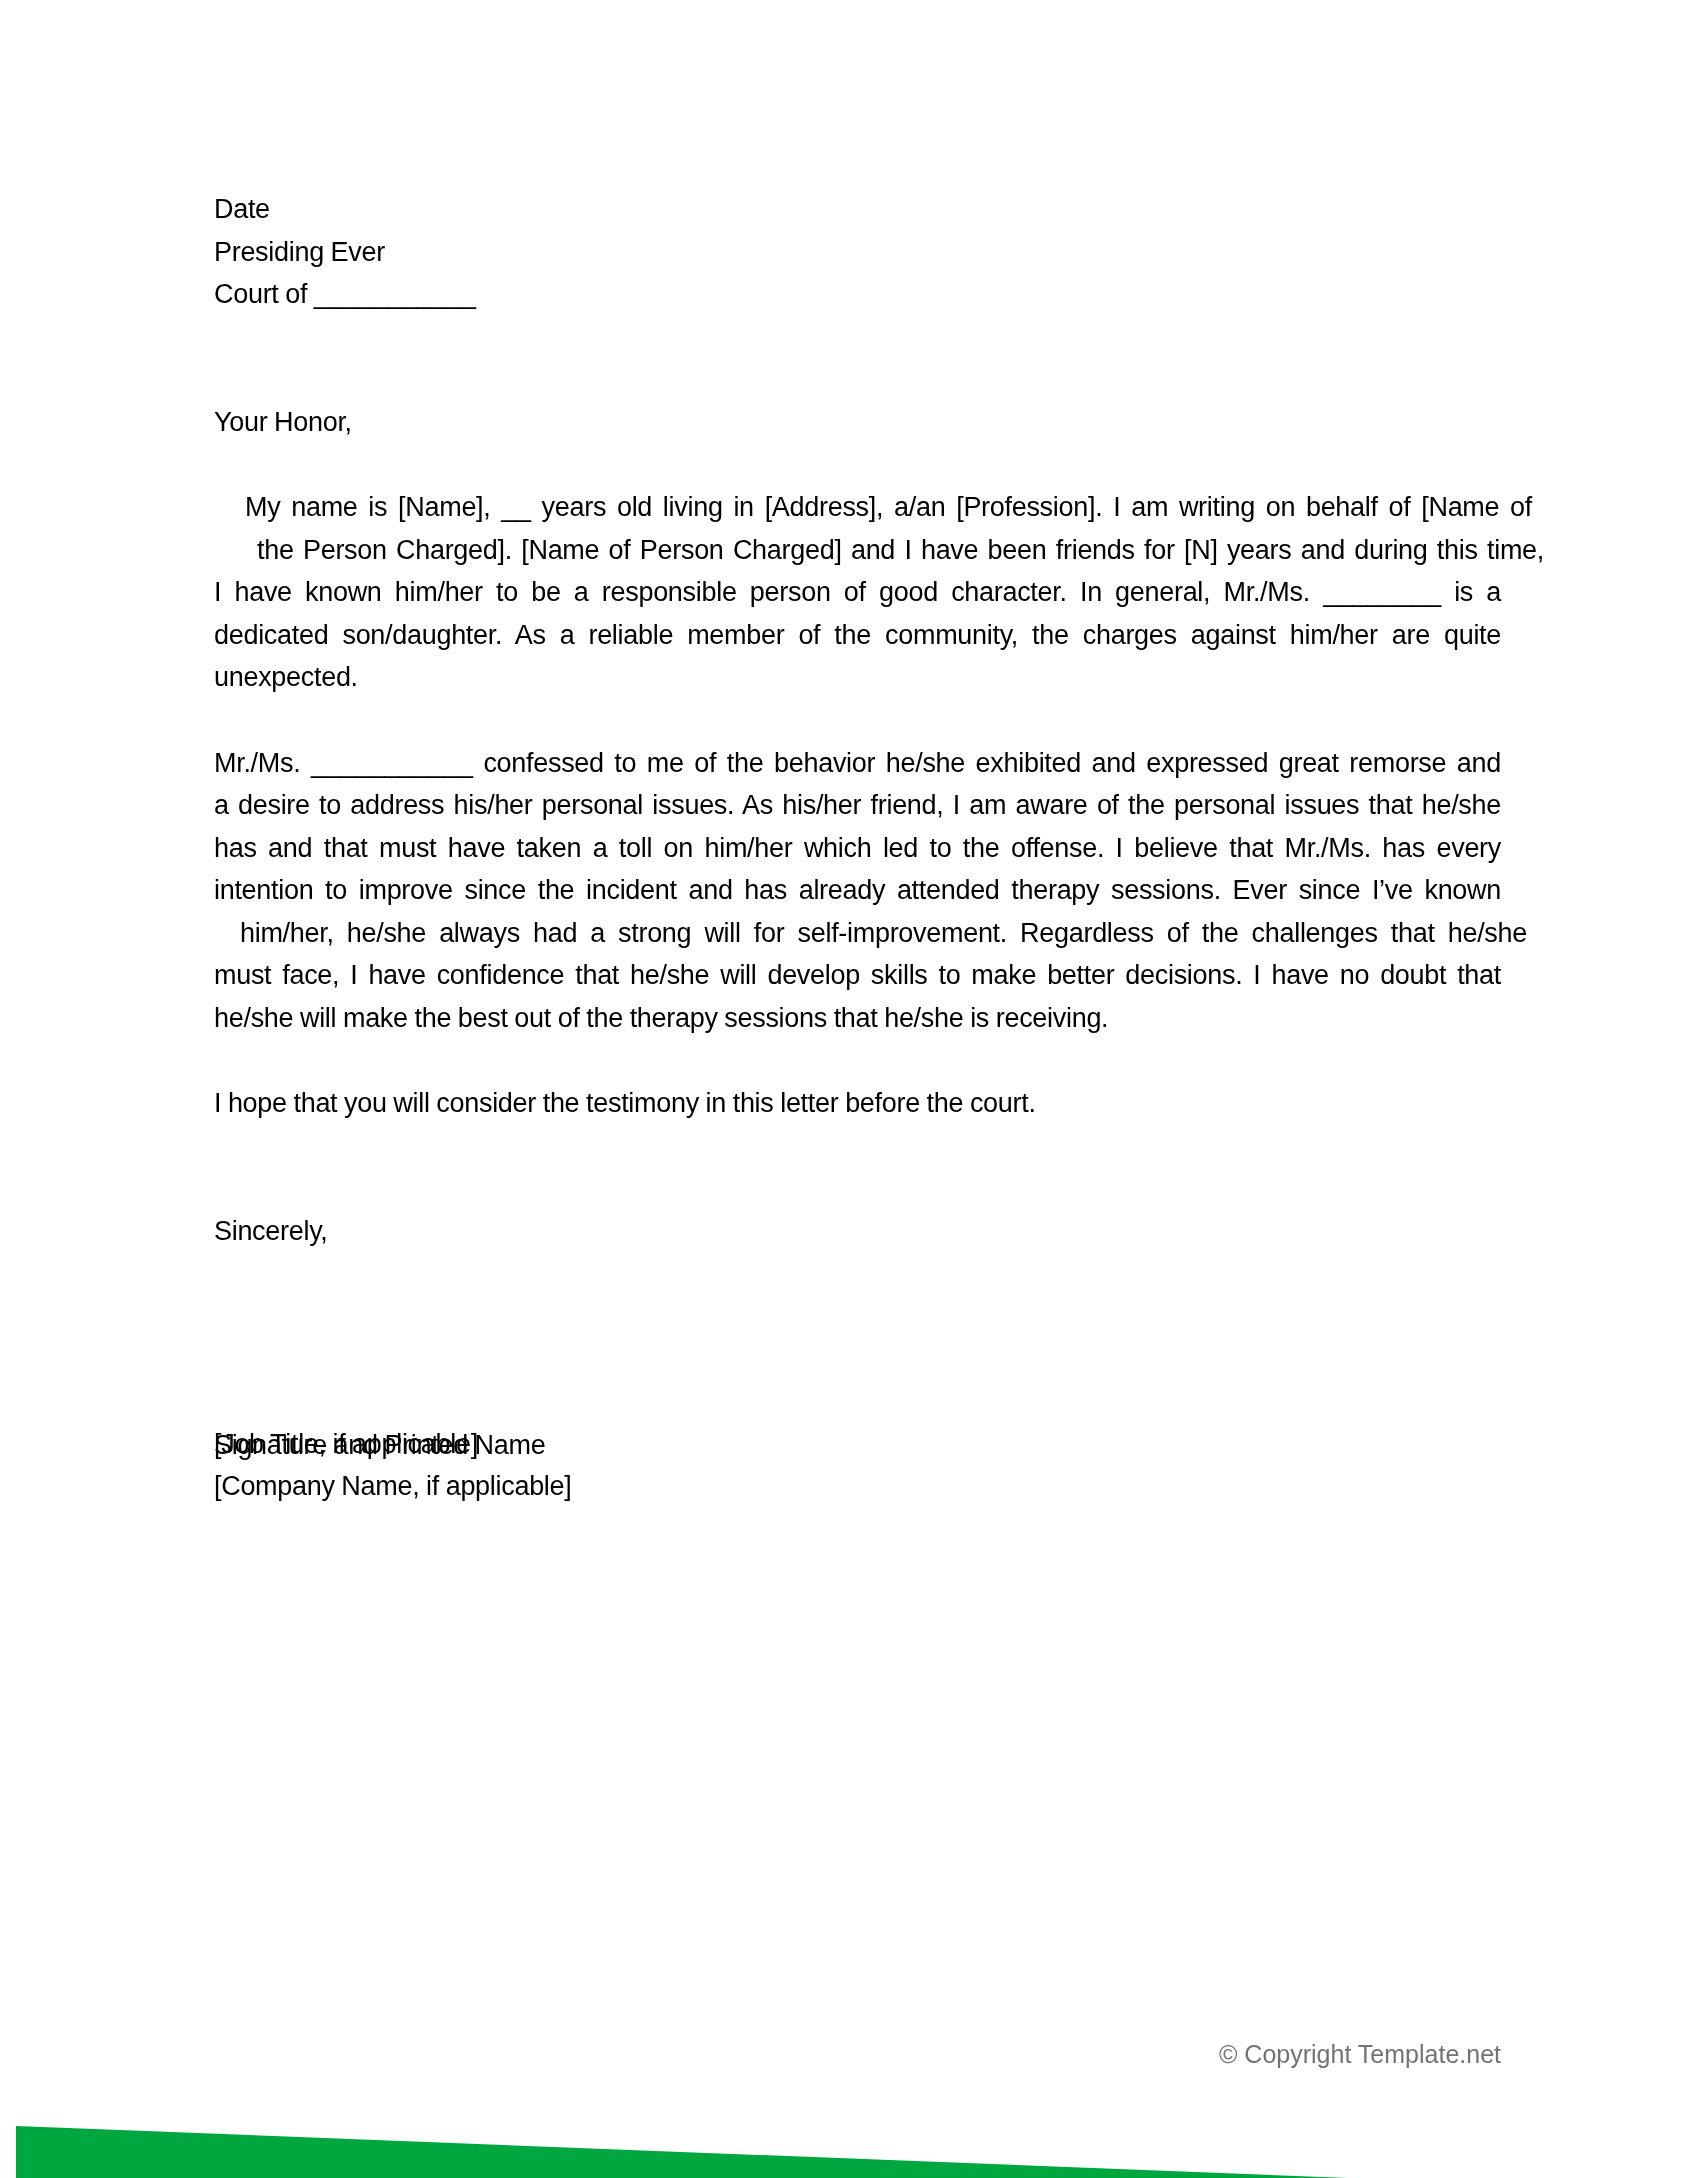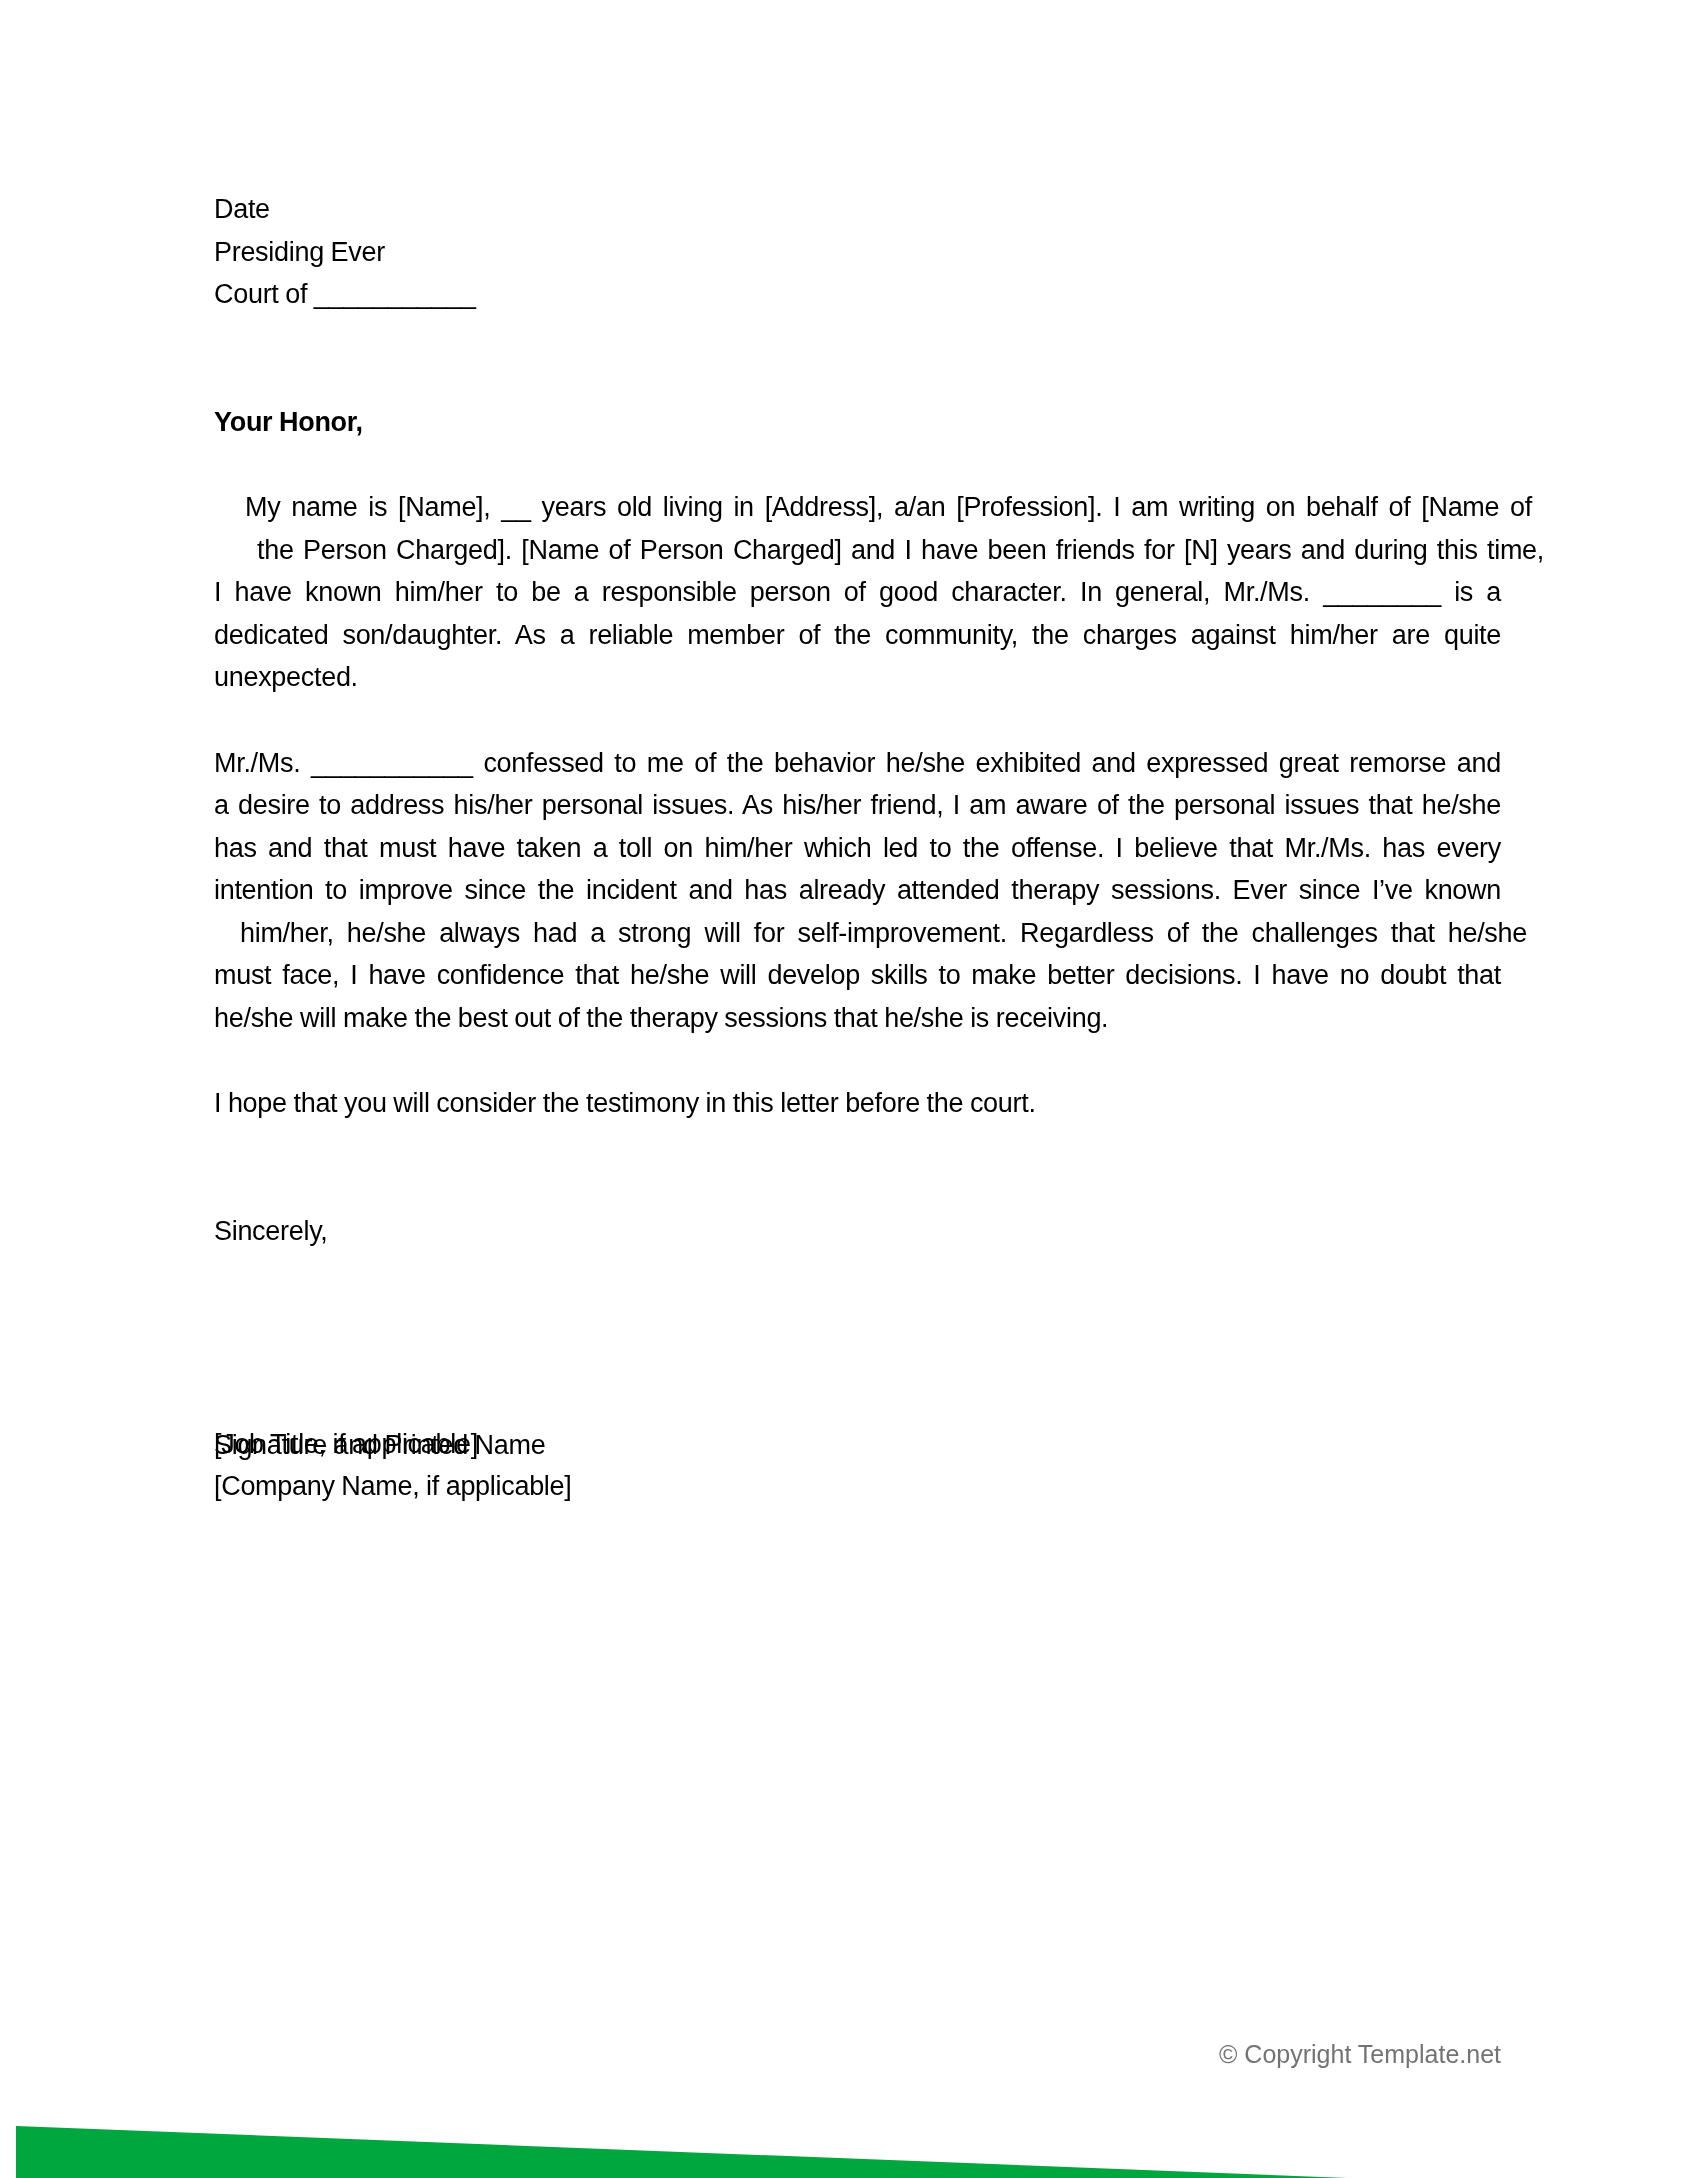--- a/index.html
+++ b/index.html
@@ -68,21 +68,21 @@
 </head>
 <body>
 
 <div class="page">
   <div class="text-column">
 
     <div class="line block-line" style="top: 188px; white-space: nowrap;">Date</div>
     <div class="line block-line" style="top: 231px; white-space: nowrap;">Presiding Ever</div>
     <div class="line block-line" style="top: 273px; white-space: nowrap;">Court of ___________</div>
 
-    <div class="line block-line" style="top: 401px; white-space: nowrap; font-weight: bold;">Your Honor,</div>
+    <div class="line block-line" style="top: 401px; white-space: nowrap;">Your Honor,</div>
 
     <div>
       <div class="line justify" style="top: 486px; white-space: normal; margin-left: 31px;">My name is [Name], __ years old living in [Address], a/an [Profession]. I am writing on behalf of [Name of</div>
       <div class="line justify" style="top: 529px; white-space: normal; margin-left: 43px;">the Person Charged]. [Name of Person Charged] and I have been friends for [N] years and during this time,</div>
       <div class="line justify" style="top: 571px; white-space: normal;">I have known him/her to be a responsible person of good character. In general, Mr./Ms. ________ is a</div>
       <div class="line justify" style="top: 614px; white-space: normal;">dedicated son/daughter. As a reliable member of the community, the charges against him/her are quite</div>
       <div class="line block-line" style="top: 656px; white-space: nowrap;">unexpected.</div>
     </div>
 
     <div>

